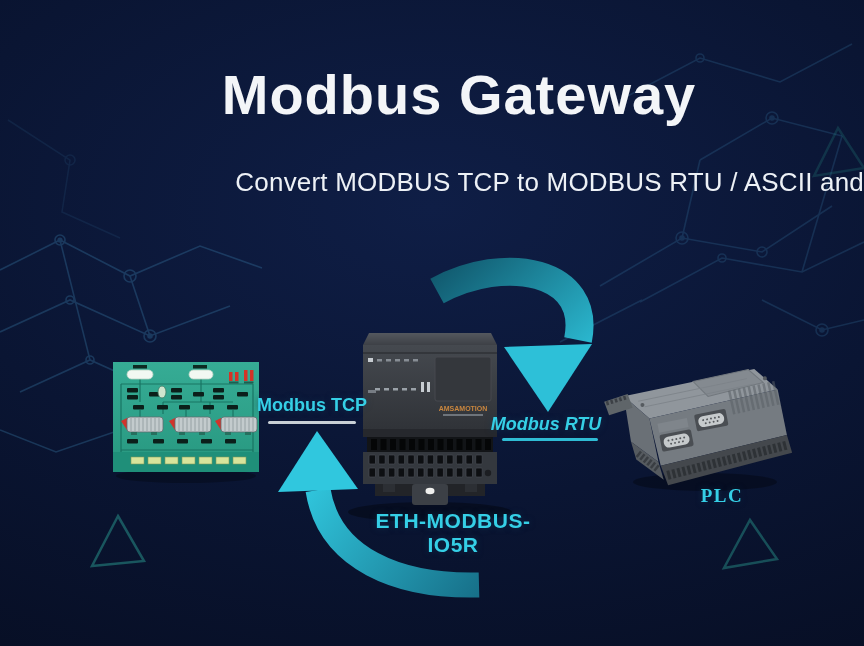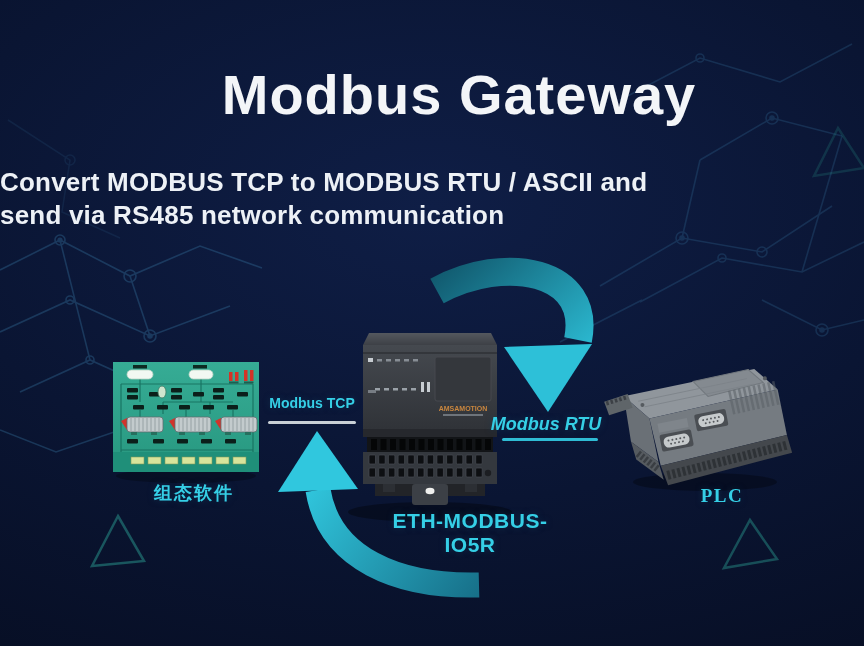--- a/index.html
+++ b/index.html
@@ -7,33 +7,33 @@
     position:relative;width:864px;height:646px;overflow:hidden;
     background:radial-gradient(ellipse 120% 95% at 50% 32%, #0f1e46 0%, #0a1533 48%, #060c1f 100%);
     font-family:"Liberation Sans", sans-serif;
   }
   .abs{position:absolute;}
   .page-title{
     top:62px;left:0;width:100%;text-align:center;
     color:#f3f5f8;font-size:56px;font-weight:800;letter-spacing:1px;margin-left:27px;
   }
   .page-subtitle{
-    top:166px;left:0;width:100%;text-align:left;
-    color:#edf1f6;font-size:26px;font-weight:700;line-height:33px;letter-spacing:0.2px;
+    top:166px;left:0;width:100%;text-align:right;
+    color:#edf1f6;font-size:26px;font-weight:400;line-height:33px;letter-spacing:0.2px;
   }
   .cyan-label{
     color:#35cfe6;font-weight:700;text-align:center;
     text-shadow:0 0 6px rgba(20,60,90,0.6);
   }
-  .lbl-tcp{left:252px;top:395px;width:120px;font-size:14px;}
+  .lbl-tcp{left:252px;top:395px;width:120px;font-size:18px;}
   .ul-tcp{left:268px;top:421px;width:88px;height:3px;background:#c9d0d6;border-radius:2px;}
   .lbl-rtu{left:486px;top:414px;width:120px;font-size:18px;font-style:italic;}
   .ul-rtu{left:502px;top:438px;width:96px;height:3px;background:#2fbcd4;border-radius:2px;}
   .lbl-scada{left:134px;top:481px;width:120px;font-size:18px;letter-spacing:2px;}
-  .lbl-gateway{left:370px;top:509px;width:200px;font-size:21px;letter-spacing:0.5px;}
+  .lbl-gateway{left:353px;top:509px;width:200px;font-size:21px;letter-spacing:0.5px;}
   .lbl-plc{left:672px;top:485px;width:100px;font-size:19px;letter-spacing:1.5px;font-family:Liberation Serif, serif;}
   .dev-scada{left:113px;top:362px;}
   .dev-gateway{left:355px;top:327px;}
   .dev-plc{left:600px;top:345px;}
   .arrows{left:0;top:0;width:864px;height:646px;pointer-events:none;}
   .bgdecor{left:0;top:0;width:864px;height:646px;}
 </style>
 </head>
 <body>
 
@@ -90,21 +90,20 @@
     </g>
 
     <ellipse cx="430" cy="512" rx="82" ry="10" fill="#000000" opacity="0.35"></ellipse>
     <ellipse cx="705" cy="482" rx="72" ry="9" fill="#000000" opacity="0.3"></ellipse>
     <ellipse cx="186" cy="476" rx="70" ry="7" fill="#000000" opacity="0.25"></ellipse>
   </svg>
 
   <div class="abs page-title">Modbus Gateway</div>
   <div class="abs page-subtitle">
     <div>Convert MODBUS TCP to MODBUS RTU / ASCII and</div>
-    <div>send via RS485 network communication</div>
   </div>
 
   <div class="abs dev-scada">
     <svg width="146" height="110" viewBox="0 0 146 110">
       <defs>
         <linearGradient id="scadaBg" x1="0" y1="0" x2="0" y2="1">
           <stop offset="0" stop-color="#36ac95"></stop>
             <stop offset="1" stop-color="#27977f"></stop>
         </linearGradient>
       </defs>
@@ -361,17 +360,16 @@
       <polygon points="317,431 278,492 358,489" fill="#30c7de"></polygon>
     </g>
   </svg>
 
   <div class="abs cyan-label lbl-tcp">Modbus TCP</div>
   <div class="abs ul-tcp"></div>
 
   <div class="abs cyan-label lbl-rtu">Modbus RTU</div>
   <div class="abs ul-rtu"></div>
 
-  <div class="abs cyan-label lbl-scada">组态软件</div>
   <div class="abs cyan-label lbl-gateway">ETH-MODBUS-IO5R</div>
   <div class="abs cyan-label lbl-plc">PLC</div>
 
 </div>
 
 </body></html>

